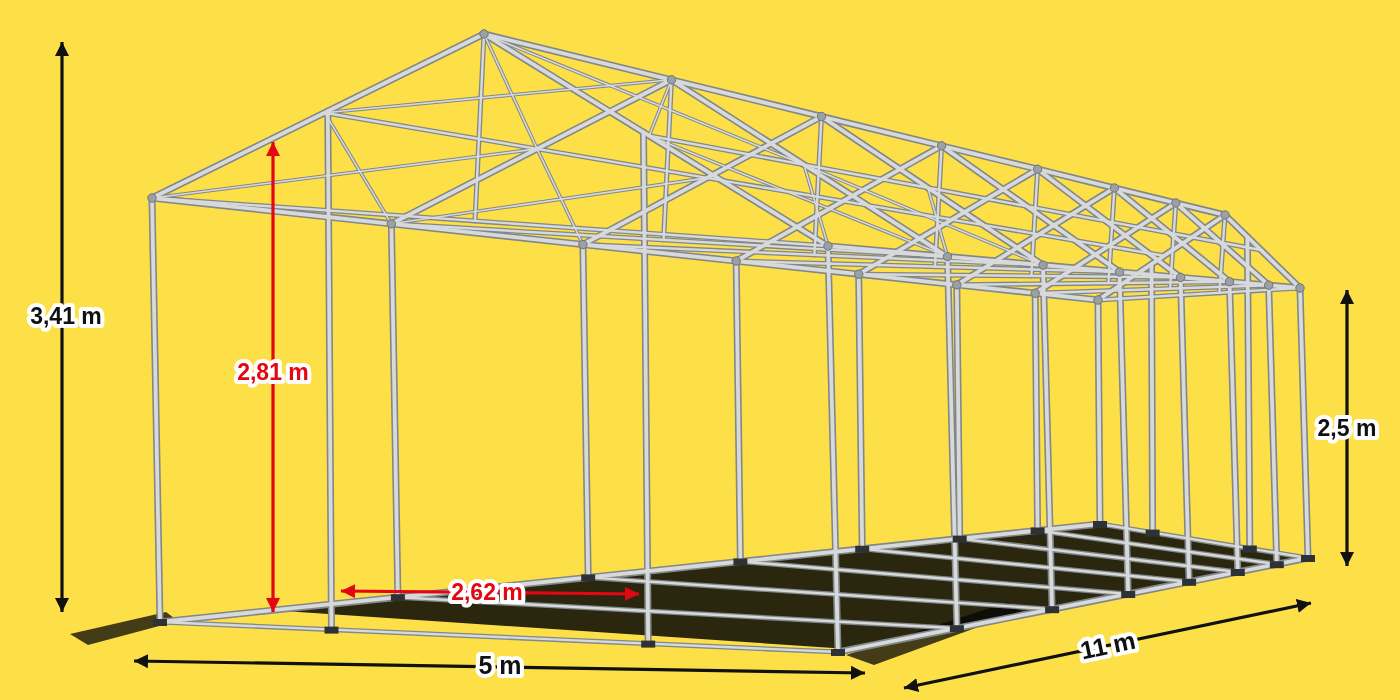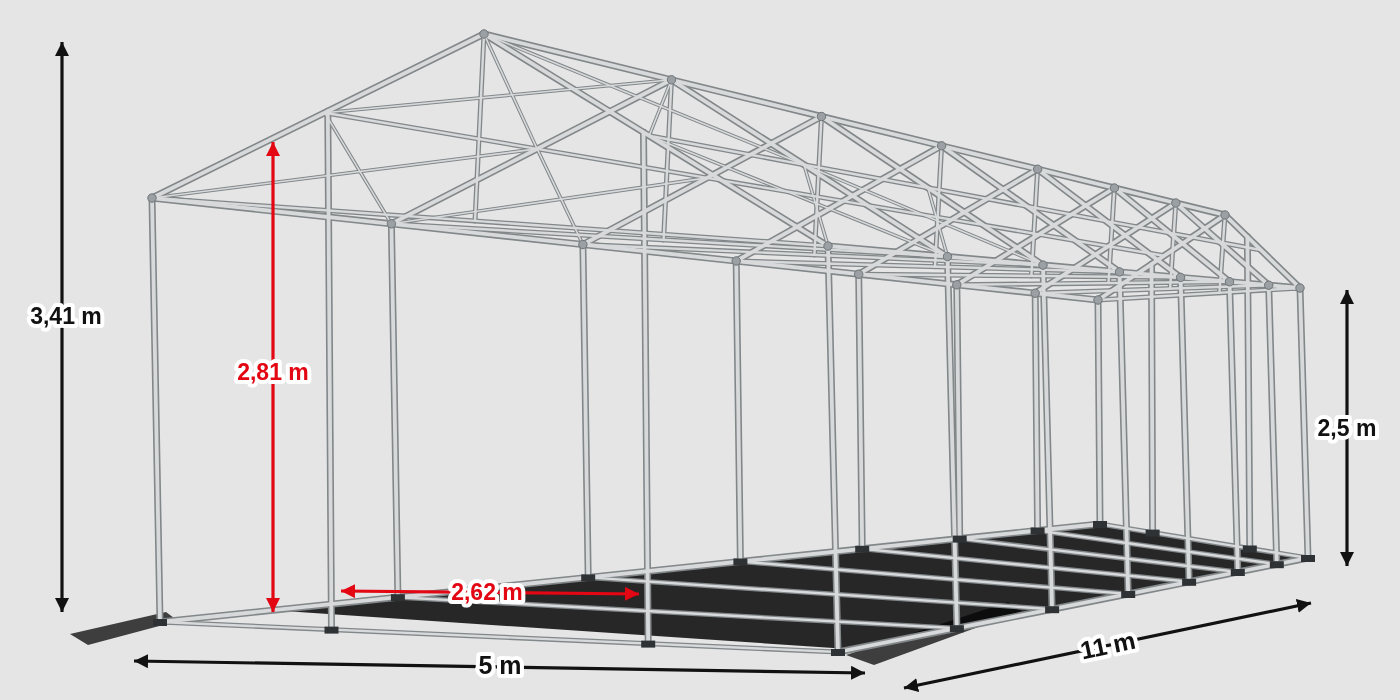--- a/index.html
+++ b/index.html
@@ -1,16 +1,16 @@
 <!DOCTYPE html>
 <html><head>
 <meta charset="utf-8">
 <style>
   html,body{margin:0;padding:0;background:#ffffff;}
-  .stage{width:1400px;height:700px;position:relative;background:#e5e5e5;overflow:hidden;}
+  .stage{width:1400px;height:700px;position:relative;background:#fde047;overflow:hidden;}
   svg{display:block;}
   .dl{stroke:#111111;stroke-width:3.2;}
   .rl{stroke-width:3.2;}
   .dt{
     font-family:"Liberation Sans",sans-serif;
     font-weight:700;
     font-size:23px;
     text-anchor:middle;
     paint-order:stroke;
     stroke:#ffffff;

